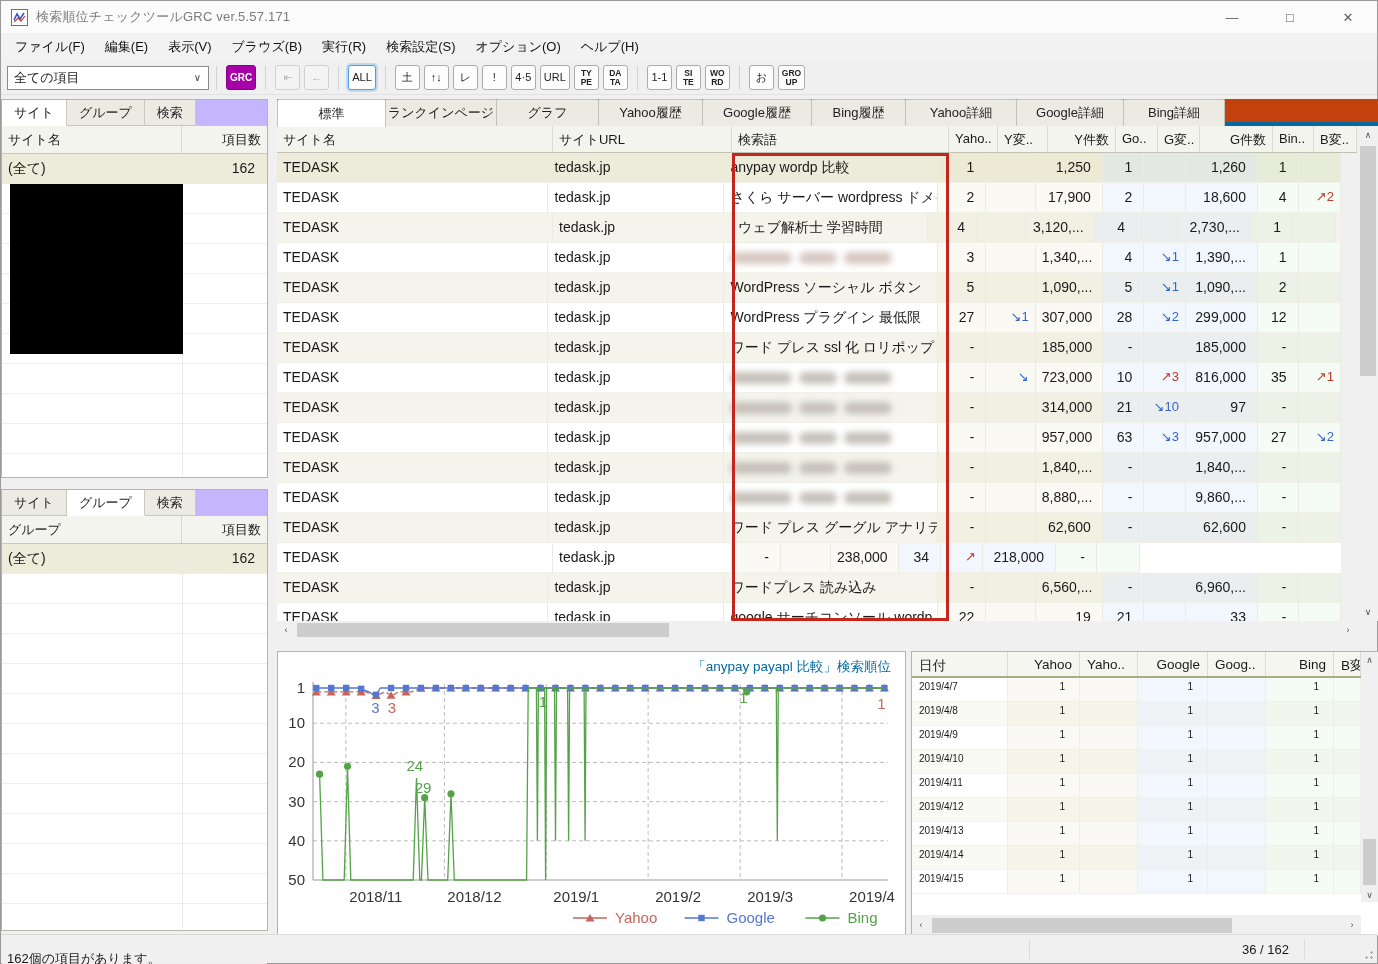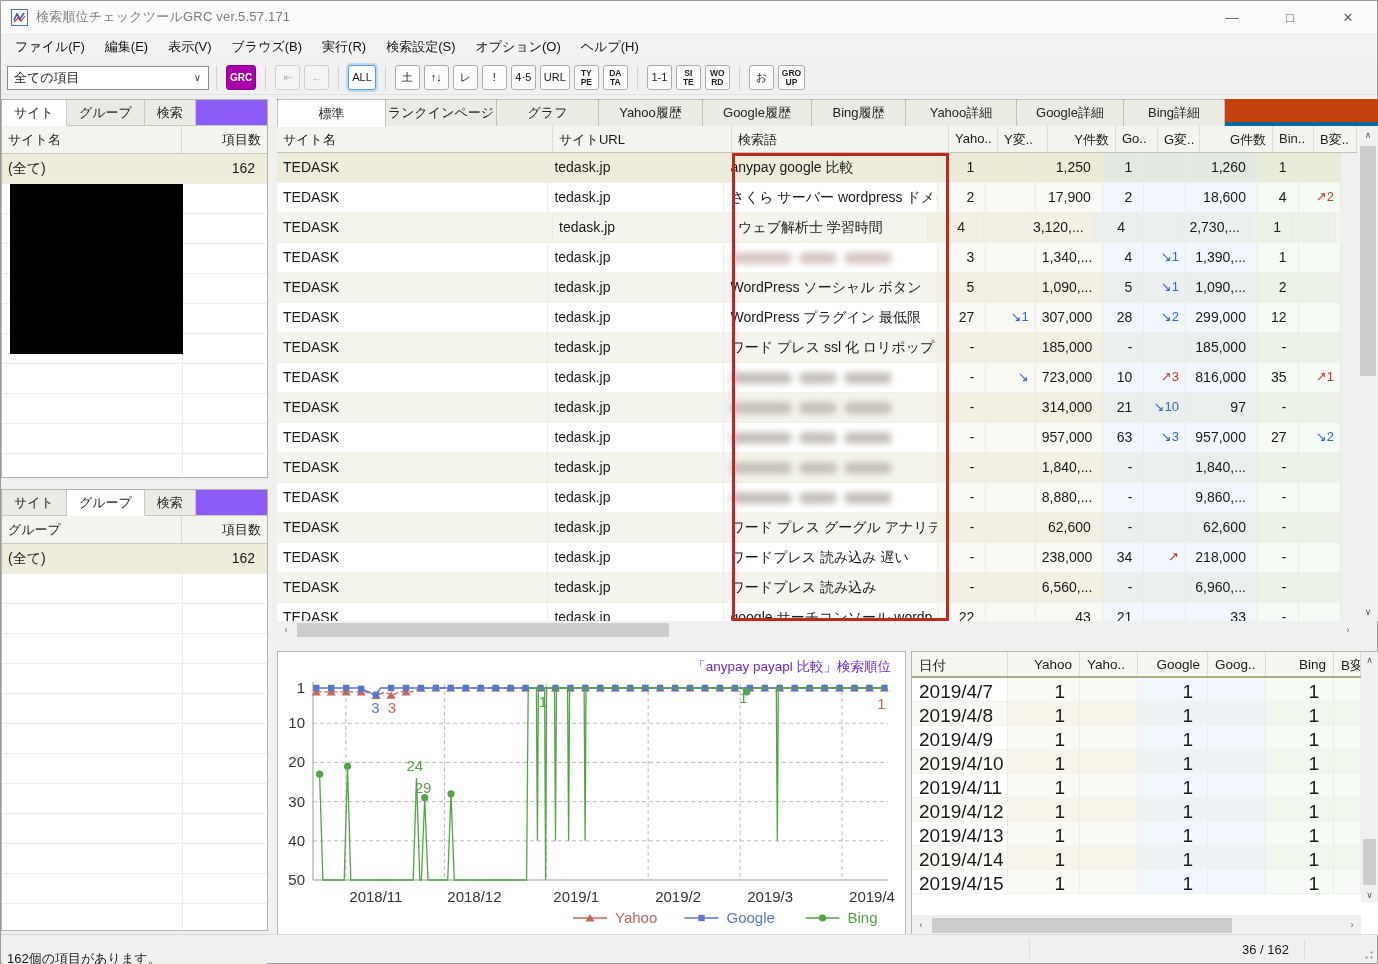--- a/index.html
+++ b/index.html
@@ -26,21 +26,21 @@
   .tb-btn { min-width:25px; height:25px; margin:0 2px; background:#fdfdfd; border:1px solid #ababab; border-radius:3px; display:flex; align-items:center; justify-content:center; font-size:11px; color:#222; padding:0 3px; white-space:pre-line; text-align:center; line-height:9px; }
   .tb-btn.two { font-size:8.5px; font-weight:bold; letter-spacing:0; }
   .tb-btn.disabled { color:#b5b5b5; border-color:#cfcfcf; background:#f4f4f4; }
   .tb-btn.active { box-shadow:0 0 0 2px #bcd9f2; border-color:#5b9bd5; }
   .tb-btn.grc { background:#a800a8; color:#fff; font-weight:bold; font-size:10px; border-color:#8a008a; }
 
   
   .body-area { position:absolute; left:0; top:94px; right:0; bottom:29px; }
   .pane { position:absolute; background:#fff; border:1px solid #b4b4ac; }
 
-  .side-tabs { height:26px; background:#8b5cf6; display:flex; border-bottom:1px solid #c6c6bc; }
+  .side-tabs { height:26px; background:#c4b5fd; display:flex; border-bottom:1px solid #c6c6bc; }
   .side-tab { padding:4px 12px 3px; font-size:13px; border-right:1px solid #c9c9c0; background:#ececе6; background:#ececе6; color:#222; background:#ebebe4; }
   .side-tab.active { background:#fff; border-bottom:1px solid #fff; margin-bottom:-1px; }
   .grid-head { display:flex; background:#f4f4ef; border-bottom:1px solid #c9c9ba; font-size:13px; }
   .grid-head .gh { padding:5px 6px 4px; }
   .grid-rows { position:relative; }
   .g-row { display:flex; height:30px; font-size:14px; border-bottom:1px solid #efefe7; }
   .g-row.sel { background:#edecdb; }
   .g-row .gc { padding:6px 6px; }
   .col-line { position:absolute; top:0; bottom:0; width:1px; background:#ececе4; background:#ececе4; background:#ebebe3; }
   .black-box { position:absolute; background:#000; z-index:3; }
@@ -67,26 +67,26 @@
   .red-annotation { position:absolute; border:3px solid #c3261c; z-index:5; pointer-events:none; }
 
   
   .sb { background:#f0f0f0; position:absolute; display:flex; align-items:center; color:#555; }
   .sb-h { flex-direction:row; }
   .sb-v { flex-direction:column; }
   .sb-arrow { font-size:9px; color:#505050; display:flex; align-items:center; justify-content:center; flex:none; }
   .sb-thumb { background:#cdcdcd; border-radius:0; }
 
   
-  .chart-title { position:absolute; right:14px; top:6px; font-size:13.5px; color:#6d28d9; }
+  .chart-title { position:absolute; right:14px; top:6px; font-size:13.5px; color:#0369a1; }
 
   
   .h-head { display:flex; background:#f6f6f1; border-bottom:2px solid #a7ad86; font-size:13.5px; height:26px; }
   .h-head .hc { padding:5px 7px 0; border-right:1px solid #dcdcd2; overflow:hidden; white-space:nowrap; }
-  .h-row { display:flex; height:24px; font-size:19px; }
+  .h-row { display:flex; height:24px; font-size:10px; }
   .h-row:nth-child(even) { background:#fafaf4; }
   .h-cell { padding:3px 7px 0; border-right:1px solid #eeeee6; border-bottom:1px solid #f2f2ea; overflow:hidden; white-space:nowrap; }
   .h-cell.num { text-align:right; padding-right:14px; }
 
   
   .statusbar { position:absolute; left:0; bottom:0; right:0; height:29px; background:#f0f0f0; border-top:1px solid #dadada; font-size:13px; }
   .sb-div { position:absolute; top:4px; bottom:4px; width:1px; background:#dcdcdc; }
   .grip { position:absolute; right:3px; bottom:3px; width:12px; height:12px;
           background-image:radial-gradient(#ababab 1.2px, transparent 1.3px);
           background-size:5px 5px; background-position:bottom right; clip-path:polygon(100% 0,100% 100%,0 100%); }
@@ -245,21 +245,21 @@
           <div class="hc" style="width: 42px;">Go..</div>
           <div class="hc" style="width: 42px;">G変..</div>
           <div class="hc" style="width: 73px; text-align: right;">G件数</div>
           <div class="hc" style="width: 41px;">Bin..</div>
           <div class="hc" style="width: 43px;">B変..</div>
         </div>
       <div class="mt-rows" id="mt-rows" style="margin-right:38px;">
           <div class="t-row sel">
             <div class="t-cell " style="width: 276px;">TEDASK</div>
             <div class="t-cell " style="width: 179px;">tedask.jp</div>
-            <div class="t-cell " style="width: 217px;">anypay google 比較</div>
+            <div class="t-cell " style="width: 217px;">anypay wordp 比較</div>
             <div class="t-cell num col-y" style="width: 49px;">1</div>
             <div class="t-cell chg col-y" style="width: 50px;"></div>
             <div class="t-cell num col-y" style="width: 68px;">1,250</div>
             <div class="t-cell num col-g" style="width: 42px;">1</div>
             <div class="t-cell chg col-g" style="width: 42px;"></div>
             <div class="t-cell num col-g" style="width: 73px;">1,260</div>
             <div class="t-cell num col-b" style="width: 41px;">1</div>
             <div class="t-cell chg col-b" style="width: 43px;"></div>
           </div>
           <div class="t-row">
@@ -414,21 +414,20 @@
             <div class="t-cell num col-y" style="width: 68px;">62,600</div>
             <div class="t-cell num col-g" style="width: 42px;">-</div>
             <div class="t-cell chg col-g" style="width: 42px;"></div>
             <div class="t-cell num col-g" style="width: 73px;">62,600</div>
             <div class="t-cell num col-b" style="width: 41px;">-</div>
             <div class="t-cell chg col-b" style="width: 43px;"></div>
           </div>
           <div class="t-row">
             <div class="t-cell " style="width: 276px;">TEDASK</div>
             <div class="t-cell " style="width: 179px;">tedask.jp</div>
-            <div class="t-cell " style="width: 217px;">ワードプレス 読み込み 遅い</div>
             <div class="t-cell num col-y" style="width: 49px;">-</div>
             <div class="t-cell chg col-y" style="width: 50px;"></div>
             <div class="t-cell num col-y" style="width: 68px;">238,000</div>
             <div class="t-cell num col-g" style="width: 42px;">34</div>
             <div class="t-cell chg col-g" style="width: 42px;"><span class="up">↗</span></div>
             <div class="t-cell num col-g" style="width: 73px;">218,000</div>
             <div class="t-cell num col-b" style="width: 41px;">-</div>
             <div class="t-cell chg col-b" style="width: 43px;"></div>
           </div>
           <div class="t-row">
@@ -443,21 +442,21 @@
             <div class="t-cell num col-g" style="width: 73px;">6,960,...</div>
             <div class="t-cell num col-b" style="width: 41px;">-</div>
             <div class="t-cell chg col-b" style="width: 43px;"></div>
           </div>
           <div class="t-row">
             <div class="t-cell " style="width: 276px;">TEDASK</div>
             <div class="t-cell " style="width: 179px;">tedask.jp</div>
             <div class="t-cell " style="width: 217px;">google サーチコンソール wordp..</div>
             <div class="t-cell num col-y" style="width: 49px;">22</div>
             <div class="t-cell chg col-y" style="width: 50px;"></div>
-            <div class="t-cell num col-y" style="width: 68px;">43</div>
+            <div class="t-cell num col-y" style="width: 68px;">19</div>
             <div class="t-cell num col-g" style="width: 42px;">21</div>
             <div class="t-cell chg col-g" style="width: 42px;"></div>
             <div class="t-cell num col-g" style="width: 73px;">33</div>
             <div class="t-cell num col-b" style="width: 41px;">-</div>
             <div class="t-cell chg col-b" style="width: 43px;"></div>
           </div>
         </div>
       <div class="red-annotation" style="left:455px;top:54px;width:217px;height:468px;"></div>
 
       <div class="sb sb-v" style="right:0;top:27px;width:22px;height:495px;">

